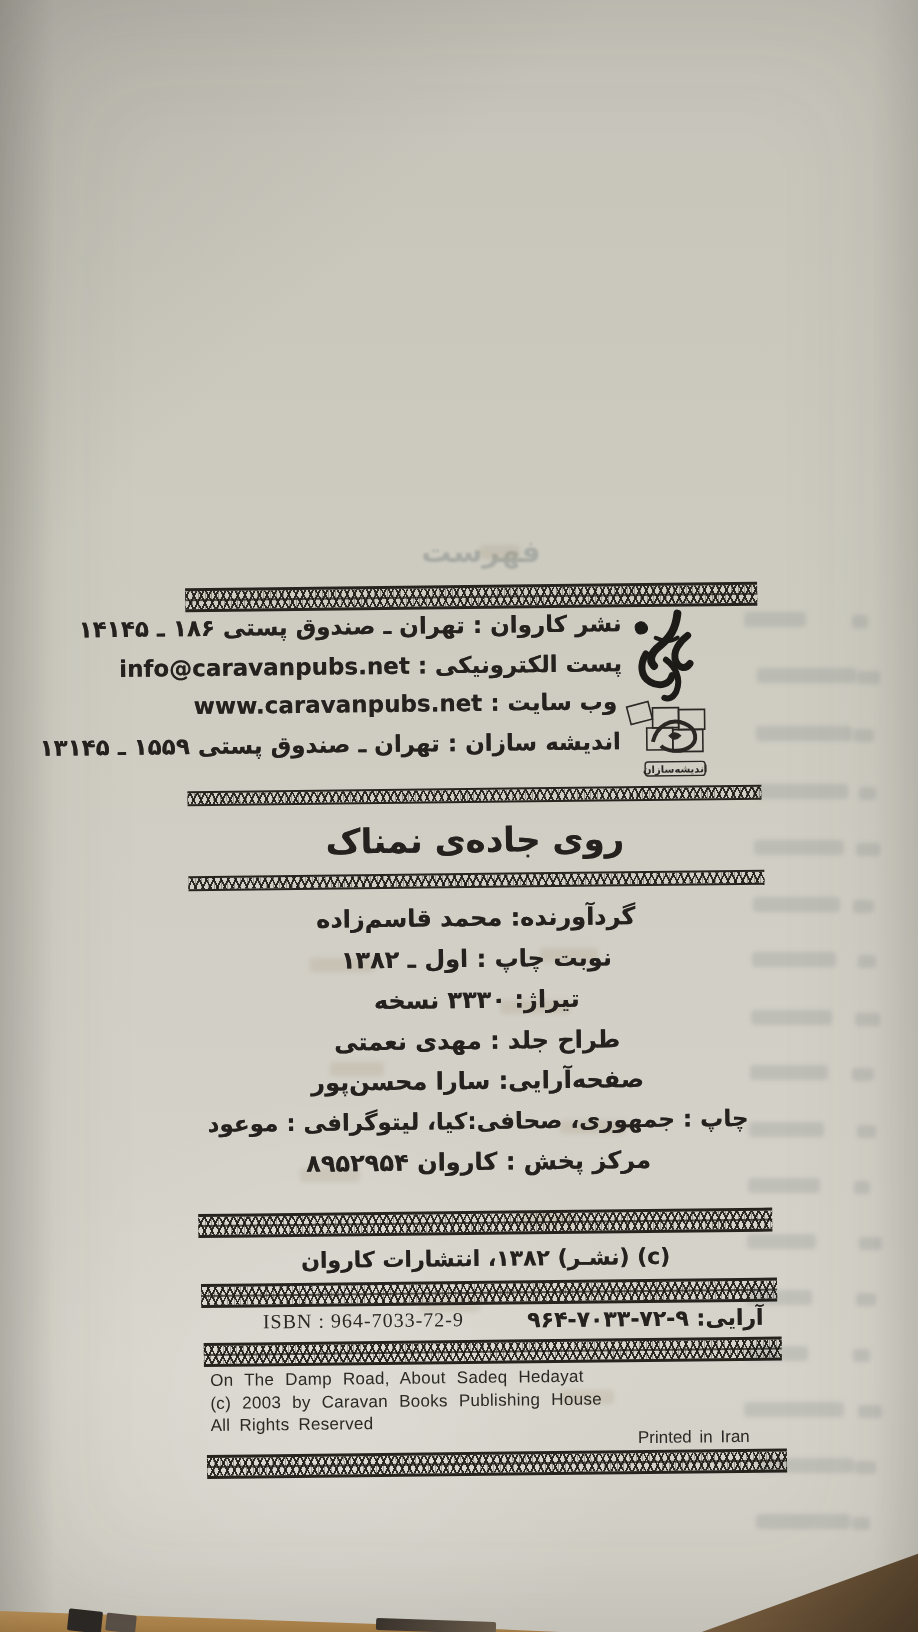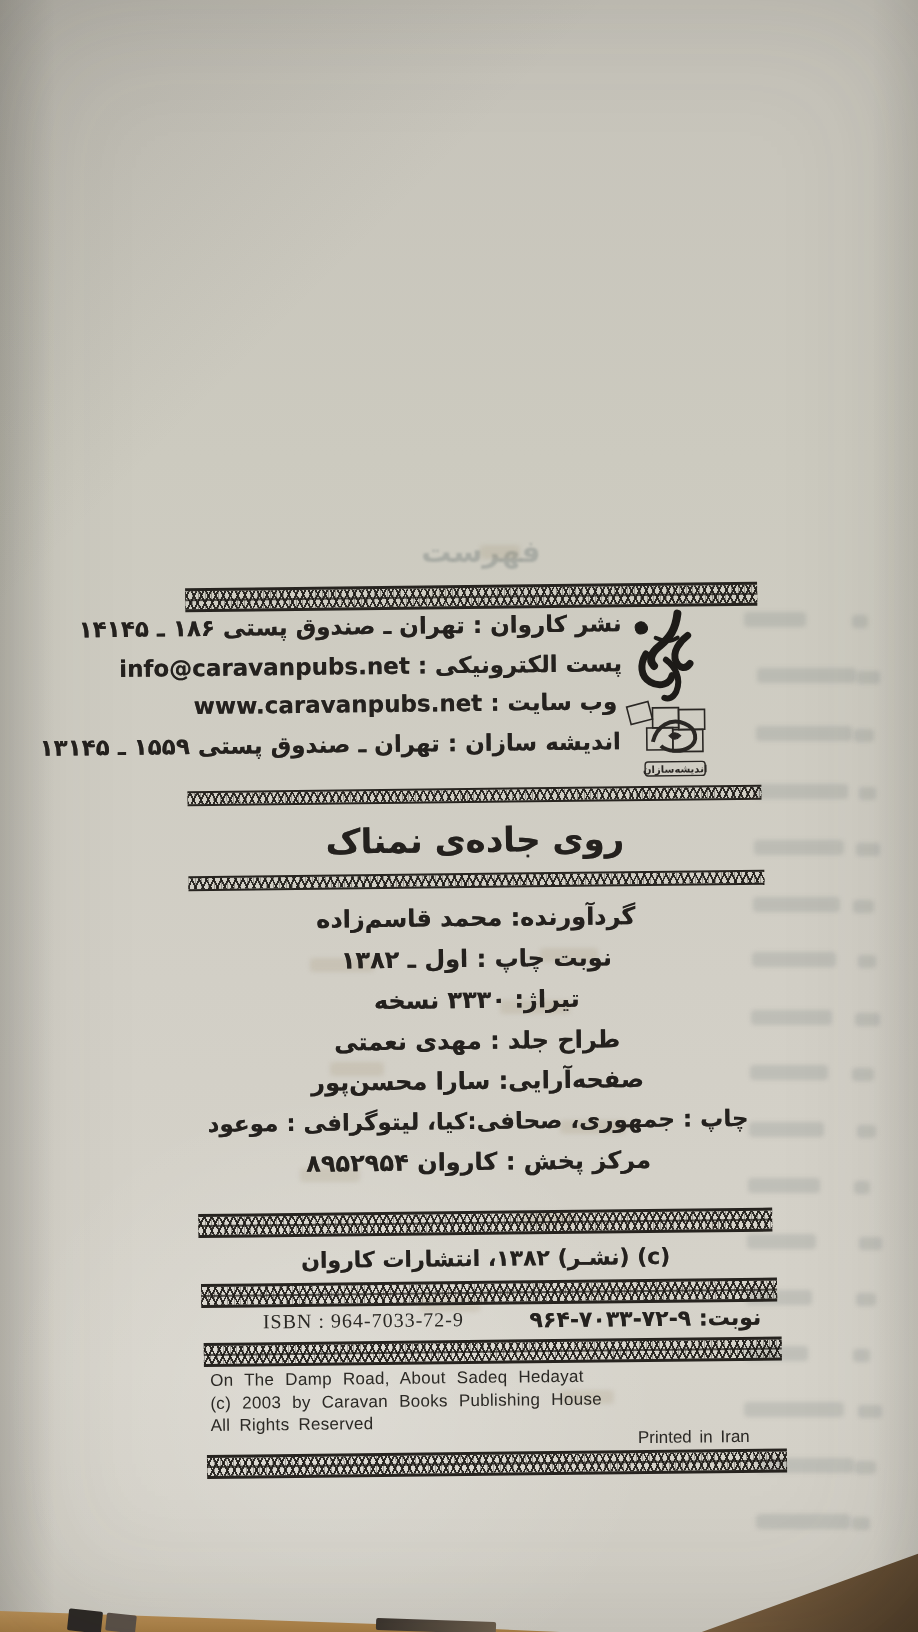--- a/index.html
+++ b/index.html
@@ -153,21 +153,21 @@
     <div class="line fa" style="left:190px;top:1067px;width:574px;font-size:24px;">صفحه‌آرایی: سارا محسن‌پور</div>
     <div class="line fa" style="left:190px;top:1108px;width:574px;font-size:23px;">چاپ : جمهوری،  صحافی:کیا،  لیتوگرافی : موعود</div>
     <div class="line fa" style="left:190px;top:1148px;width:574px;font-size:24px;">مرکز پخش : کاروان  ۸۹۵۲۹۵۴</div>
 
     <div class="orn double" style="left:196px;top:1211px;width:574px;"></div>
     <div class="line fa" style="left:196px;top:1246px;width:574px;font-size:22px;">(c) (نشـر) ۱۳۸۲، انتشارات کاروان</div>
     <div class="orn double" style="left:198px;top:1281px;width:576px;"></div>
 
     <div class="line en" style="left:214px;top:1308px;width:292px;font-size:20px;text-align:center;letter-spacing:1px;font-family:'Liberation Serif',serif;">ISBN : 964-7033-72-9</div>
     <div class="line fa" style="left:506px;top:1308px;width:272px;font-size:22px;">
-      <span>نوبت:</span>
+      <span>آرایی:</span>
       <span class="ltrnum">۹۶۴-۷۰۳۳-۷۲-۹</span>
     </div>
 
     <div class="orn double" style="left:200px;top:1340px;width:578px;"></div>
 
     <div class="line en" style="left:206px;top:1368px;font-size:17px;word-spacing:6px;letter-spacing:.3px;">On The Damp Road, About Sadeq Hedayat</div>
     <div class="line en" style="left:206px;top:1391px;font-size:17px;word-spacing:6px;letter-spacing:.3px;">(c) 2003 by Caravan Books Publishing House</div>
     <div class="line en" style="left:206px;top:1413px;font-size:17px;word-spacing:4px;letter-spacing:.3px;">All Rights Reserved</div>
     <div class="line en" style="left:530px;top:1430px;width:215px;text-align:right;font-size:17px;word-spacing:3px;">Printed in Iran</div>
 

